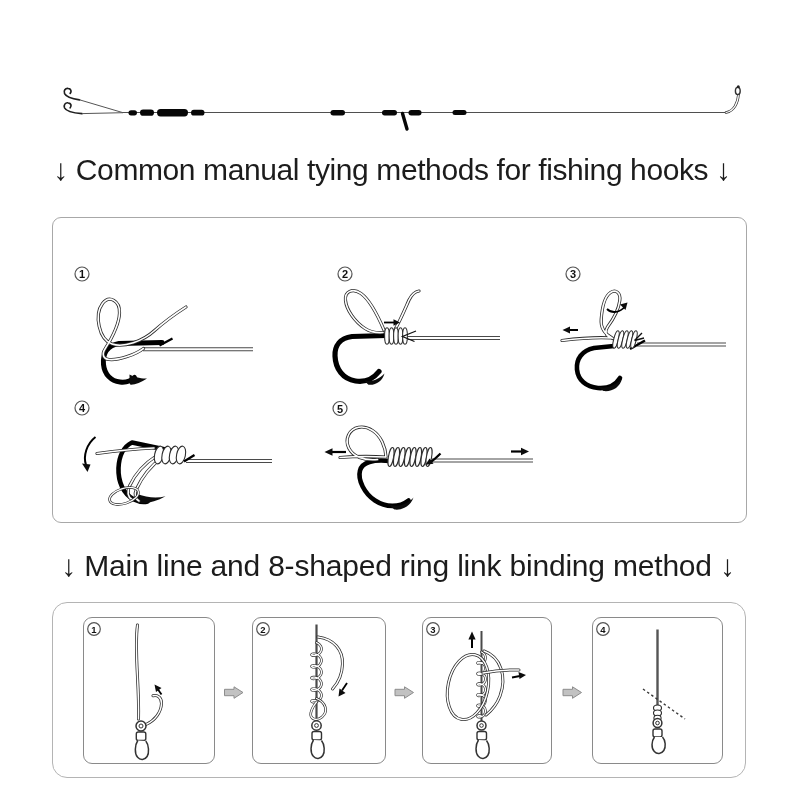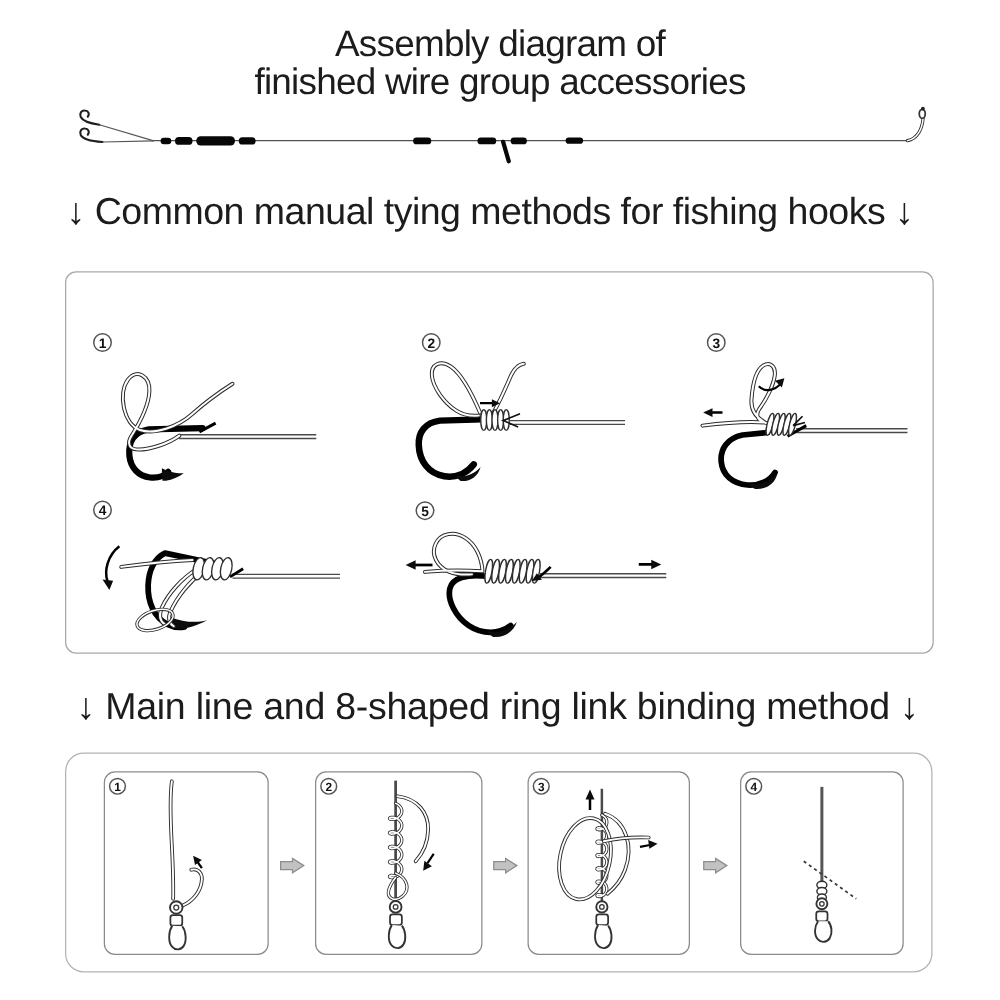--- a/index.html
+++ b/index.html
@@ -25,21 +25,20 @@
   .tl{fill:none;stroke:#4a4a4a;stroke-width:1.1;}
   .hk{fill:none;stroke:#000;stroke-width:4.6;stroke-linecap:round;stroke-linejoin:round;}
   .wr{fill:#fff;stroke:#2e2e2e;stroke-width:1.1;}
   .num{fill:none;stroke:#555;stroke-width:1.2;}
   .nt{font-family:"Liberation Sans",sans-serif;font-size:11px;font-weight:bold;fill:#111;text-anchor:middle;}
   .ar{fill:#0c0c0c;}
 </style>
 </head>
 <body>
 <div class="page">
-  <div class="title">Assembly diagram of<br>finished wire group accessories</div>
   <div class="sub sub1">↓ Common manual tying methods for fishing hooks ↓</div>
   <div class="sub sub2">↓ Main line and 8-shaped ring link binding method ↓</div>
   <div class="box1"></div>
   <div class="box2"></div>
   <div class="panel p1"></div>
   <div class="panel p2"></div>
   <div class="panel p3"></div>
   <div class="panel p4"></div>
   <svg width="800" height="800" viewBox="0 0 800 800">
 

